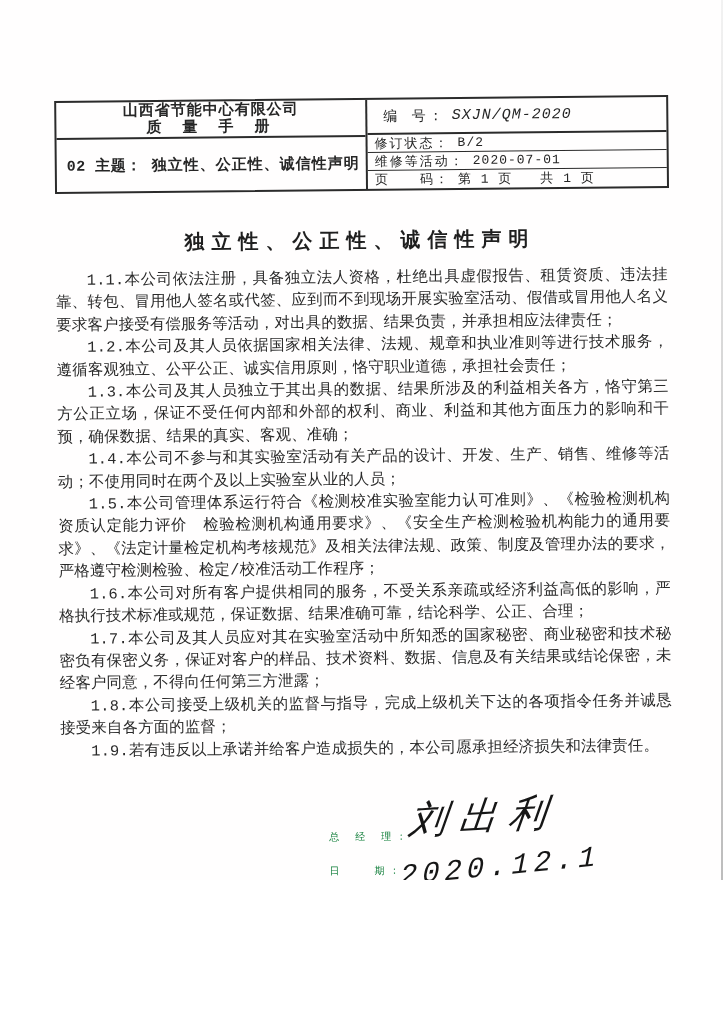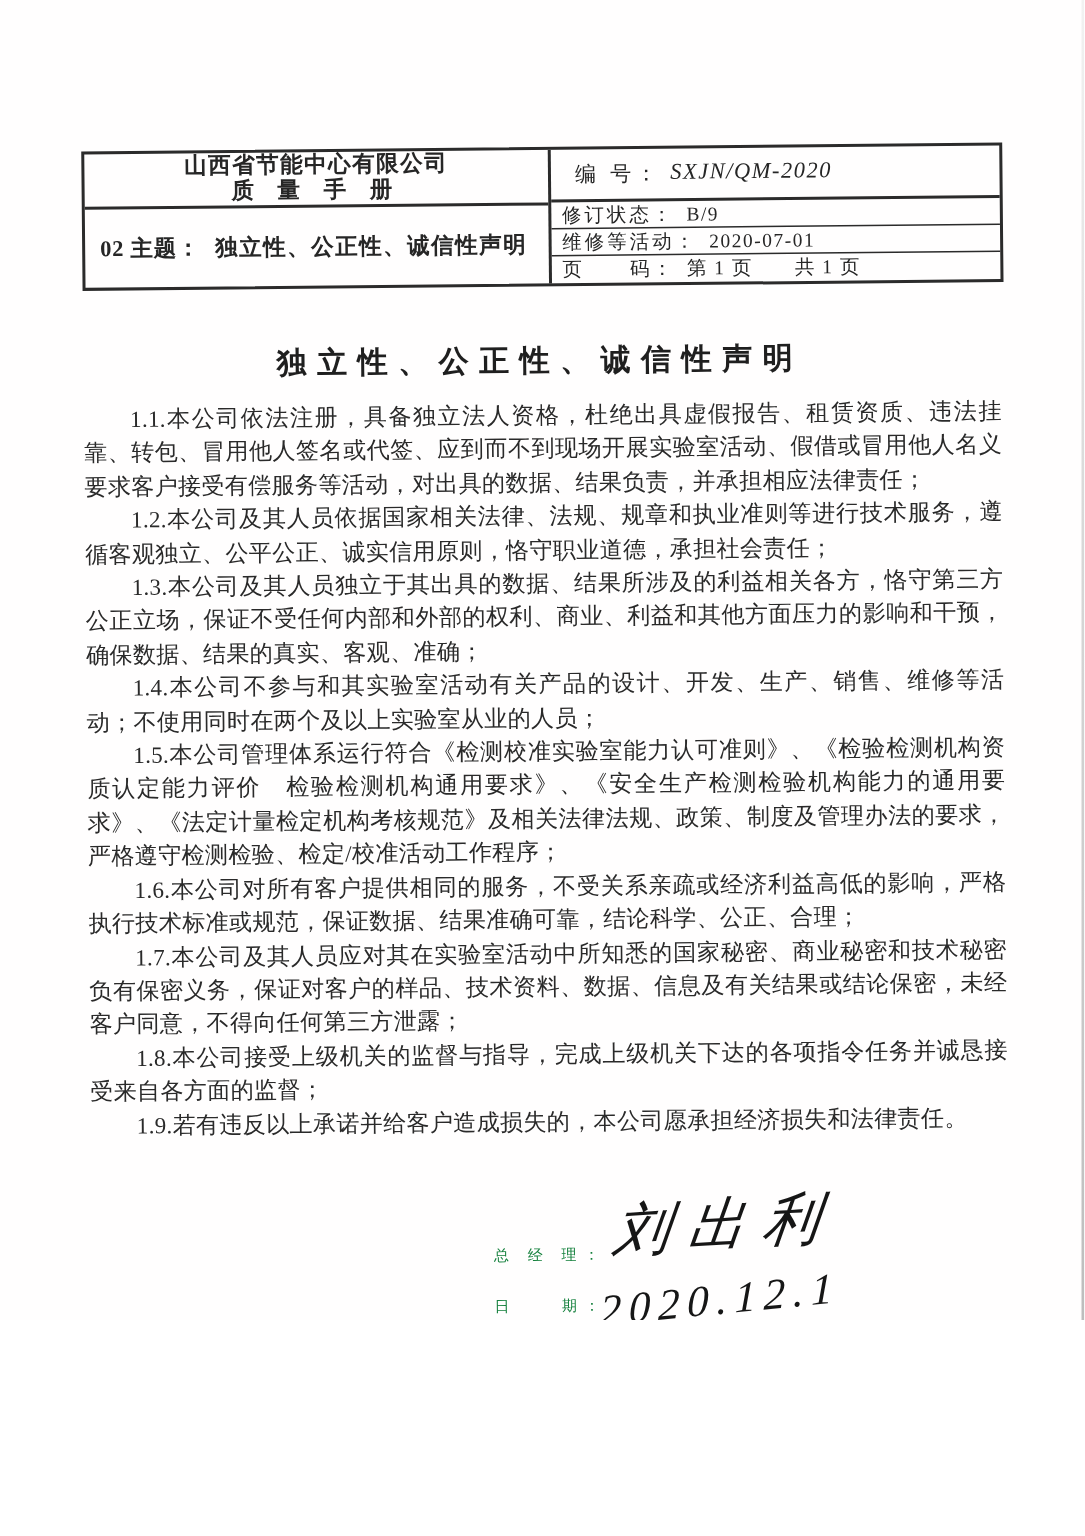--- a/index.html
+++ b/index.html
@@ -6,21 +6,21 @@
     margin: 0;
     padding: 0;
     background: #ffffff;
   }
   .sheet {
     position: relative;
     width: 723px;
     height: 880px;
     background: #fffefe;
     overflow: hidden;
-    font-family: Liberation Serif, serif;
+    font-family: Liberation Mono, monospace;
     color: #262626;
   }
   .sheet::after {
     content: "";
     position: absolute;
     top: 0; right: 0; bottom: 0;
     width: 2px;
     background: linear-gradient(180deg, #f2f2f2 0%, #d8d8d8 40%, #bdbdbd 100%);
     pointer-events: none;
   }
@@ -206,21 +206,21 @@
           <span class="subject-value">独立性、公正性、诚信性声明</span>
         </div>
       </div>
       <div class="col-right">
         <div class="cell-docno">
           <span class="label">编 号：</span>
           <span class="value">SXJN/QM-2020</span>
         </div>
         <div class="row-small">
           <span class="label">修订状态：</span>
-          <span class="value">B/9</span>
+          <span class="value">B/2</span>
         </div>
         <div class="row-small">
           <span class="label">维修等活动：</span>
           <span class="value">2020-07-01</span>
         </div>
         <div class="row-small">
           <span class="label">页　　码：</span>
           <span class="value">第 1 页　　共 1 页</span>
         </div>
       </div>

